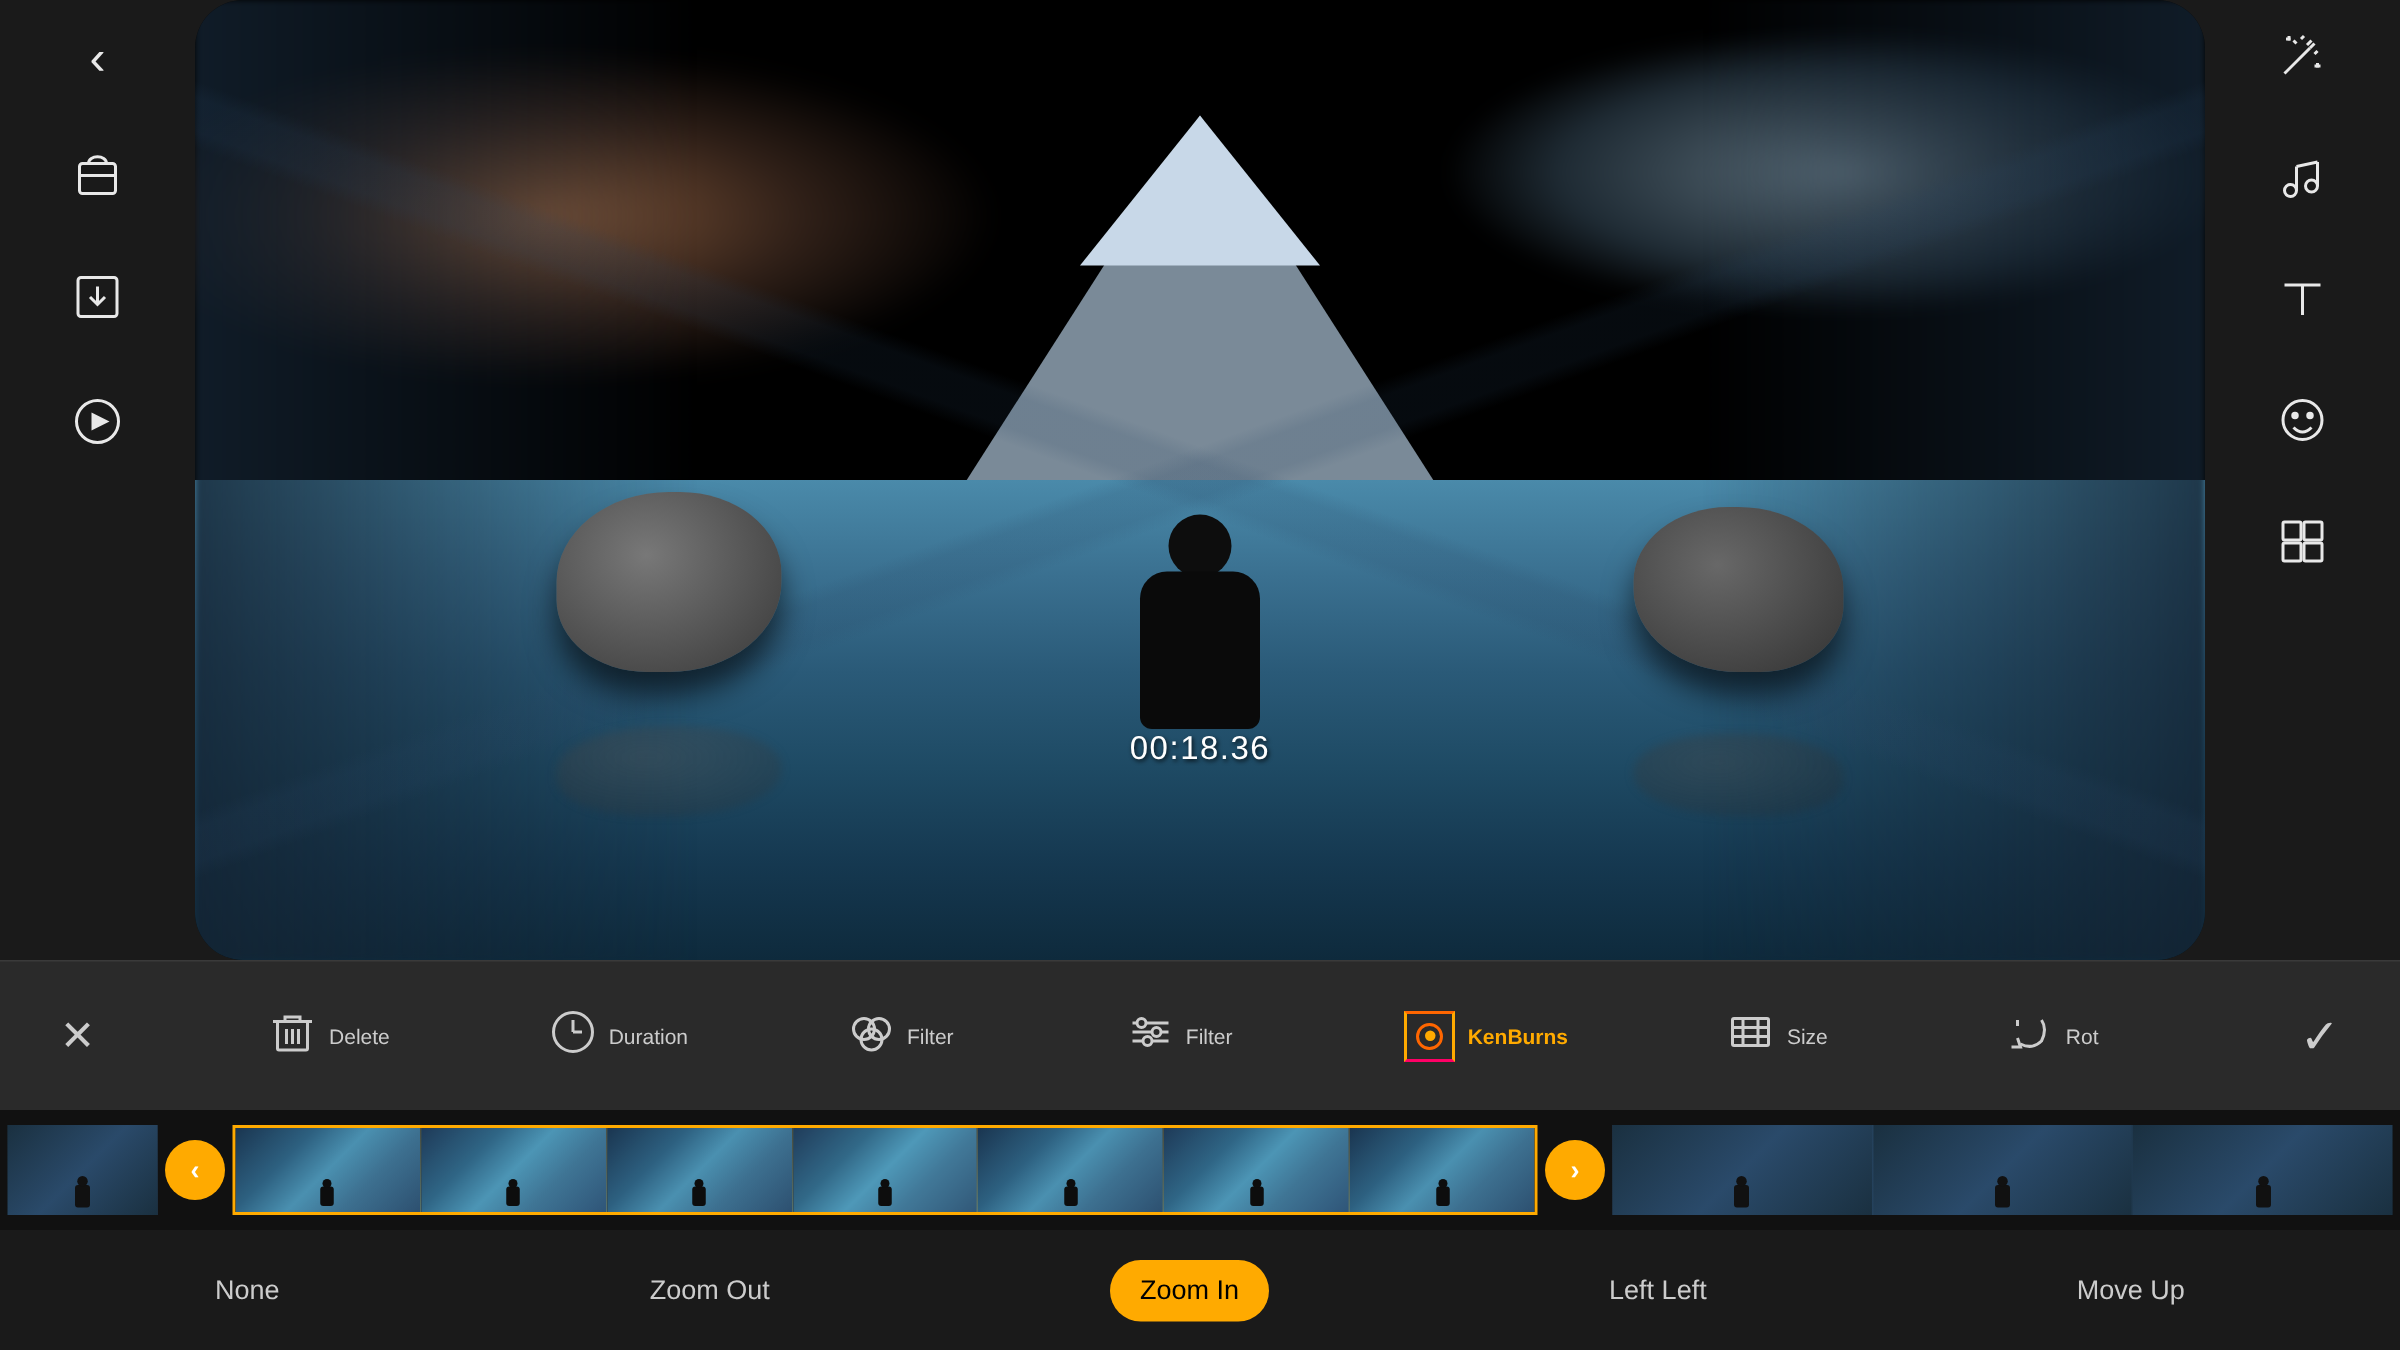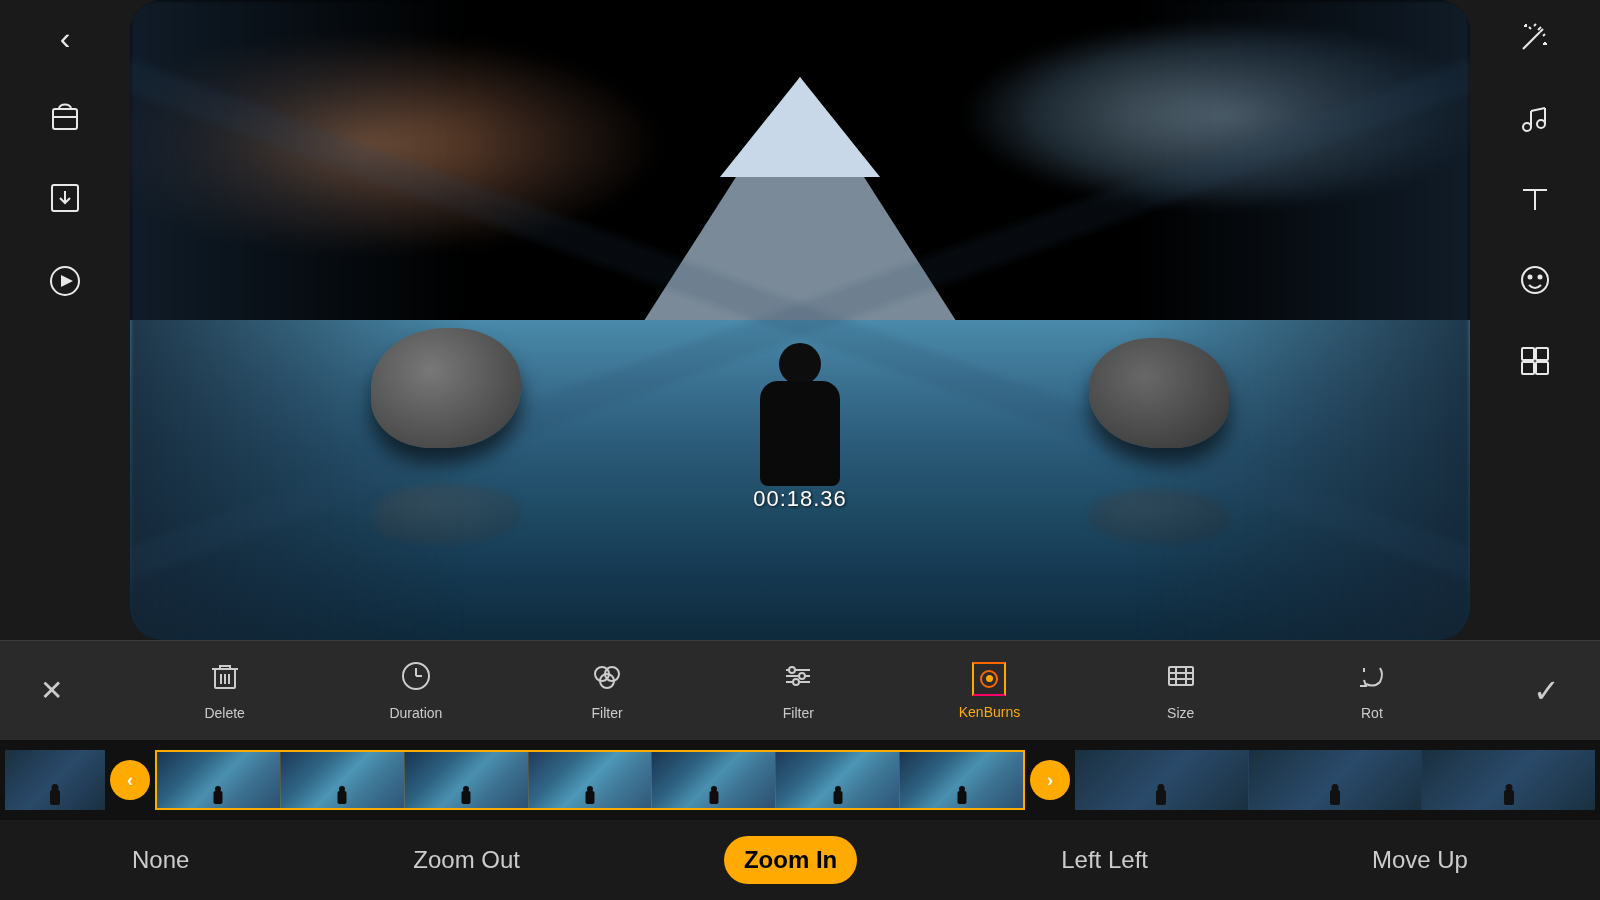--- a/index.html
+++ b/index.html
@@ -168,21 +168,21 @@
       height: 100px;
       display: flex;
       align-items: center;
       justify-content: space-between;
       padding: 0 30px;
       border-top: 1px solid #3a3a3a;
     }
 
     .tool-btn {
       display: flex;
-      flex-direction: column;
+      flex-direction: row;
       align-items: center;
       gap: 8px;
       cursor: pointer;
       color: #cccccc;
       min-width: 80px;
     }
 
     .tool-icon {
       font-size: 30px;
       line-height: 1;
@@ -218,31 +218,31 @@
       background: #1a1a1a;
       height: 80px;
       display: flex;
       align-items: center;
       justify-content: space-around;
       padding: 0 20px;
     }
 
     .kb-option {
       color: #cccccc;
-      font-size: 24px;
+      font-size: 18px;
       cursor: pointer;
       padding: 10px 20px;
       border-radius: 30px;
       white-space: nowrap;
     }
 
     .kb-option.active {
       background: #ffaa00;
       color: #000;
-      font-weight: bold;
+      font-weight: normal;
     }
 
     
     .close-btn {
       color: #cccccc;
       font-size: 28px;
       cursor: pointer;
       padding: 10px;
     }
 
@@ -461,21 +461,21 @@
     </div>
 
     <div class="tool-btn kenburns">
       <div class="tool-icon">
         <div style="width:34px;height:34px;border:2.5px solid;border-color:#ff6600 #ffaa00 #ff0066 #ffaa00;display:flex;align-items:center;justify-content:center;">
           <div style="width:18px;height:18px;border:2px solid #ff6600;border-radius:50%;display:flex;align-items:center;justify-content:center;">
             <div style="width:7px;height:7px;background:#ffaa00;border-radius:50%;"></div>
           </div>
         </div>
       </div>
-      <div class="tool-label" style="color:#ffaa00;">KenBurns</div>
+      <div class="tool-label" style="color:#ffaa00;font-weight:bold;">KenBurns</div>
     </div>
 
     <div class="tool-btn">
       <div class="tool-icon">
         <svg width="32" height="32" viewBox="0 0 32 32" fill="none" stroke="#cccccc" stroke-width="2">
           <rect x="4" y="7" width="24" height="18" rx="1"></rect>
           <line x1="4" y1="13" x2="28" y2="13"></line>
           <line x1="4" y1="19" x2="28" y2="19"></line>
           <line x1="11" y1="7" x2="11" y2="25"></line>
           <line x1="21" y1="7" x2="21" y2="25"></line>

